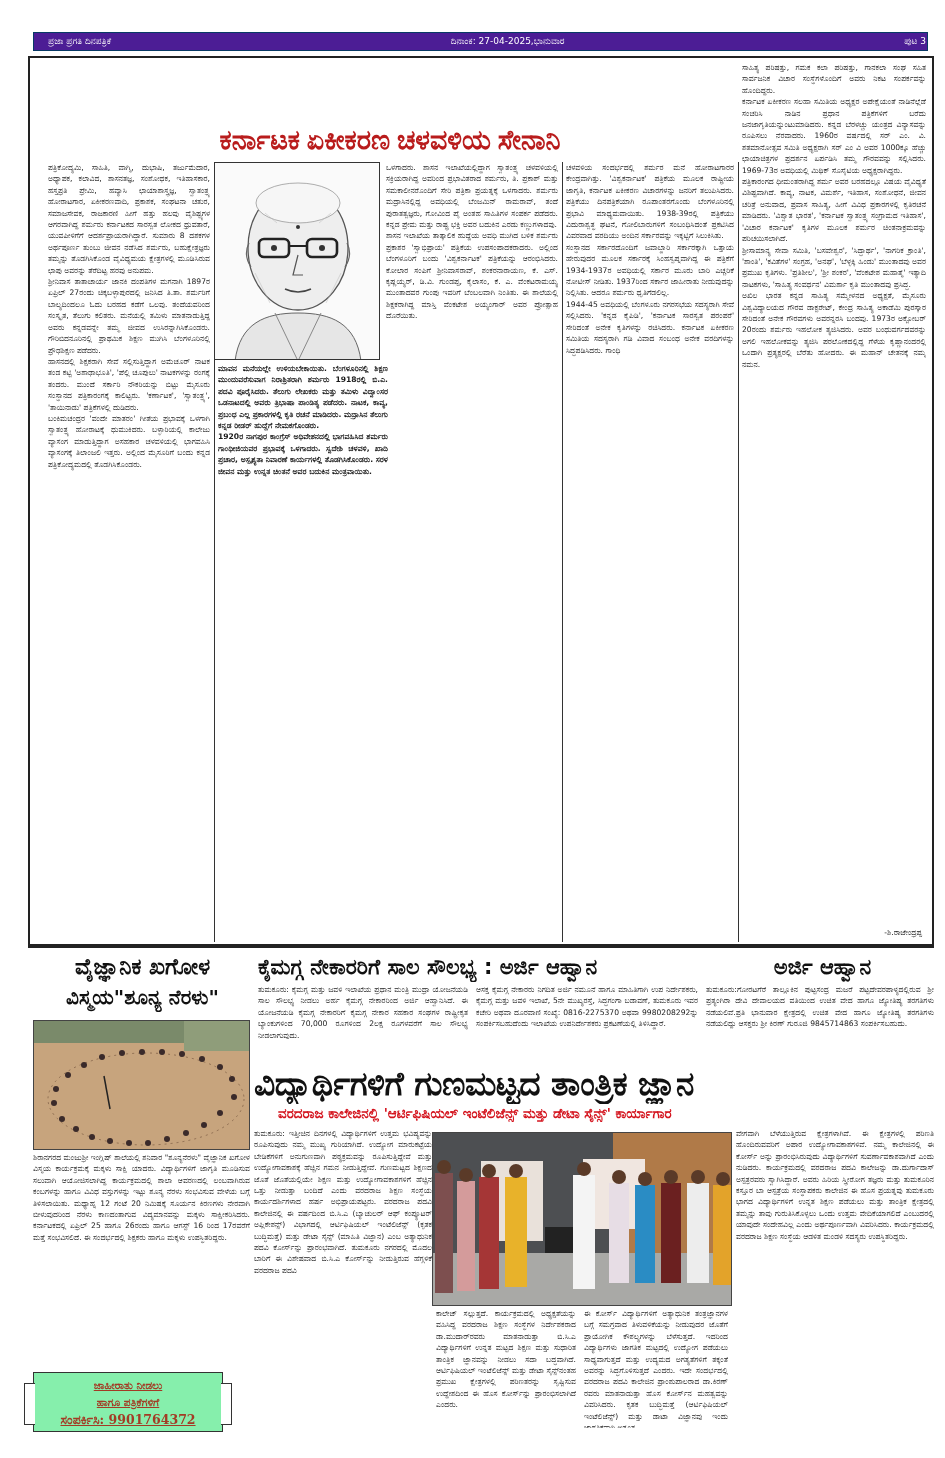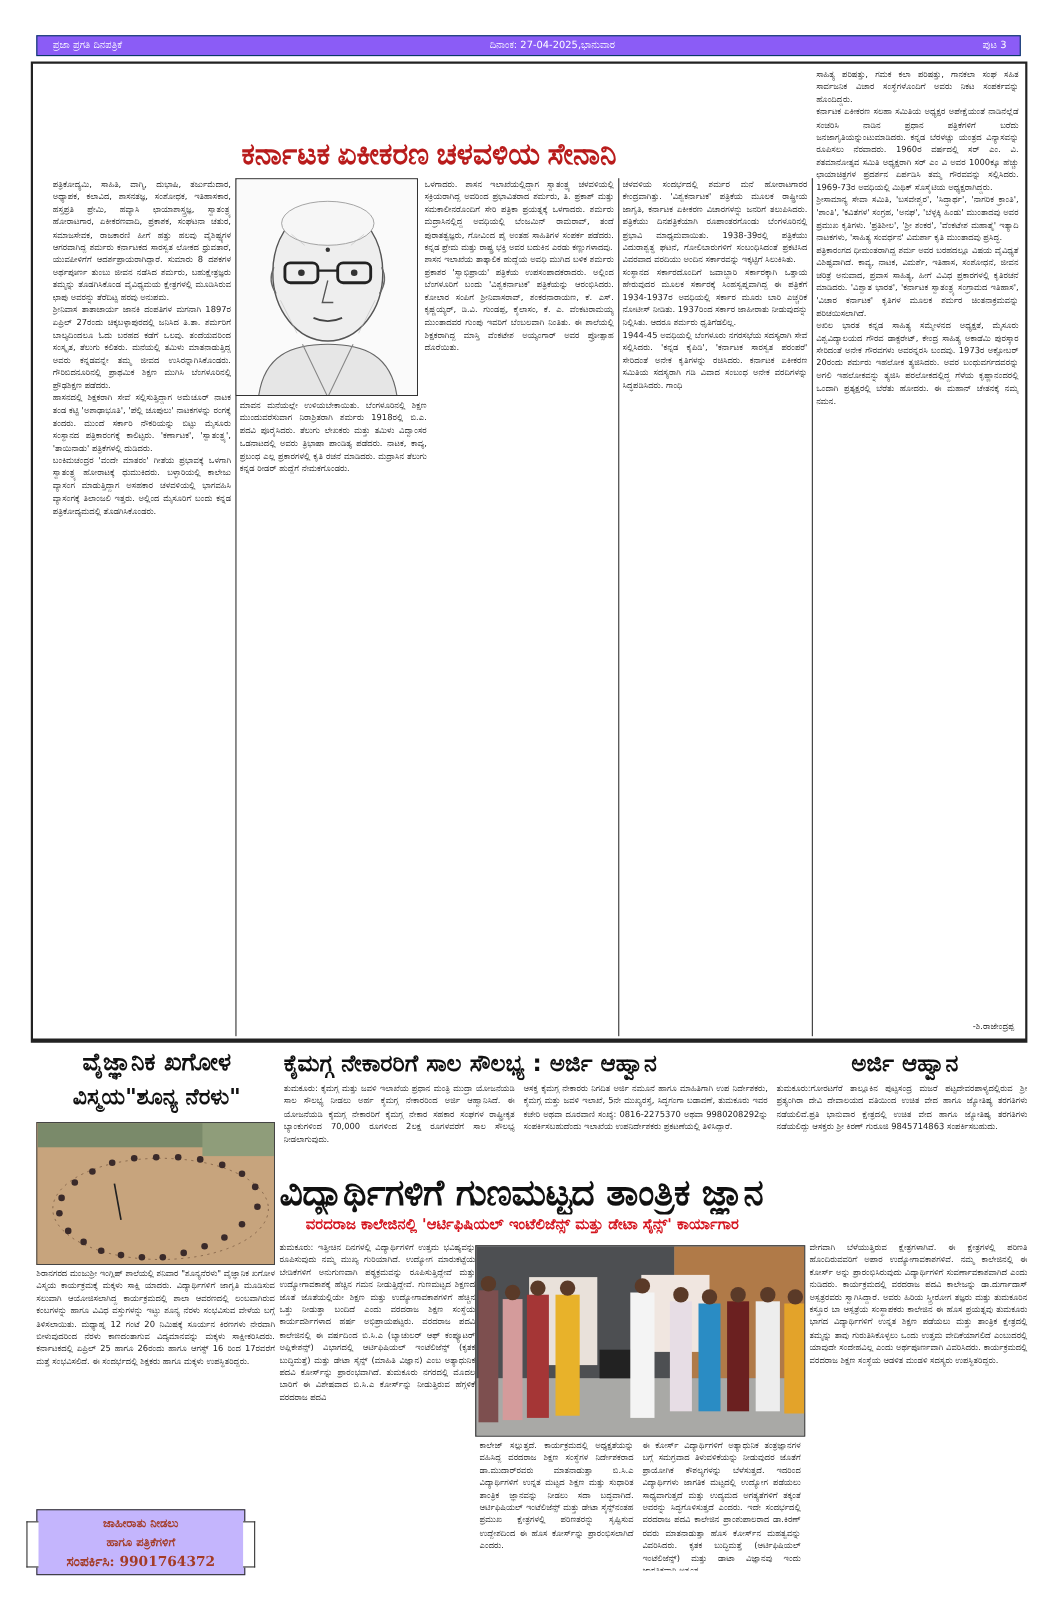--- a/index.html
+++ b/index.html
@@ -1,23 +1,23 @@
 <!DOCTYPE html>
 <html><head>
 <meta charset="utf-8">
 <style>
   * { box-sizing: border-box; margin: 0; padding: 0; }
   html, body { width: 945px; height: 1458px; background: #ffffff; overflow: hidden; }
   body { position: relative; font-family: "DejaVu Sans", sans-serif; color: #111; }
 
   .masthead {
     position: absolute; left: 33px; top: 32px; width: 895px; height: 19px;
-    background: #8b5cf6; border: 1px solid #083a66; color: #fff;
+    background: #4c1d95; border: 1px solid #083a66; color: #fff;
     font-size: 9px; display: flex; align-items: center; justify-content: space-between;
-    padding: 0 12px 0 14px;
+    padding: 0 1px 0 14px;
   }
   .masthead span { color: #fff; }
 
   .main-box {
     position: absolute; left: 28px; top: 56px; width: 906px; height: 892px;
     border: 2px solid #222; border-bottom-width: 4px;
   }
   .headline-main {
     position: absolute; left: 6px; top: 2px; width: 690px; height: 60px;
     font-family: "DejaVu Sans", sans-serif; font-weight: bold; font-size: 52px;
@@ -45,22 +45,22 @@
   }
 
   .story-head {
     position: absolute; font-family: "DejaVu Sans", sans-serif; font-weight: bold; color: #111;
     white-space: nowrap; overflow: hidden;
   }
   .photo { position: absolute; overflow: hidden; border: 1px solid #444; }
 
   .ad-box {
     position: absolute; left: 33px; top: 1372px; width: 190px; height: 60px;
-    border: 1px solid #333; background: #c4b5fd; text-align: center;
-    font-family: "DejaVu Sans", sans-serif; font-weight: bold; color: #a33b25;
+    border: 1px solid #333; background: #86efac; text-align: center;
+    font-family: "DejaVu Sans", sans-serif; font-weight: bold; color: #a33b25; text-decoration: underline;
   }
   .ad-box::before, .ad-box::after {
     content: ""; position: absolute; top: 10px; width: 10px; height: 40px; background: #fff;
     border: 1px solid #333;
   }
   .ad-box::before { left: -10px; border-right: none; }
   .ad-box::after { right: -10px; border-left: none; }
   .ad-line { font-size: 10.5px; line-height: 17px; }
   .ad-line.phone { font-size: 12.5px; font-family: "DejaVu Serif", serif; }
 
@@ -108,41 +108,42 @@
       <path d="M132 80 Q138 92 130 104" fill="none" stroke="#666" stroke-width="1.2"></path>
       <g stroke="#bbb" stroke-width="0.5">
         <line x1="40" y1="110" x2="55" y2="140"></line>
           <line x1="126" y1="110" x2="111" y2="140"></line>
         <line x1="50" y1="50" x2="62" y2="60"></line>
           <line x1="116" y1="50" x2="104" y2="60"></line>
       </g>
     </svg>
   </div>
 
-  <div class="col" style="left:188px; top:305px; width:170px; height:580px;">
+  <div class="col" style="left:188px; top:305px; width:170px; height:580px;font-weight:bold;">
     <p>ಮಾವನ ಮನೆಯಲ್ಲೇ ಉಳಿಯಬೇಕಾಯಿತು. ಬೆಂಗಳೂರಿನಲ್ಲಿ ಶಿಕ್ಷಣ ಮುಂದುವರೆಸುವಾಗ ನಿರಾಶ್ರಿತರಾಗಿ ಶರ್ಮರು 1918ರಲ್ಲಿ ಬಿ.ಎ. ಪದವಿ ಪೂರೈಸಿದರು. ತೆಲುಗು ಲೇಖಕರು ಮತ್ತು ತಮಿಳು ವಿದ್ವಾಂಸರ ಒಡನಾಟದಲ್ಲಿ ಅವರು ತ್ರಿಭಾಷಾ ಪಾಂಡಿತ್ಯ ಪಡೆದರು. ನಾಟಕ, ಕಾವ್ಯ, ಪ್ರಬಂಧ ಎಲ್ಲ ಪ್ರಕಾರಗಳಲ್ಲಿ ಕೃತಿ ರಚನೆ ಮಾಡಿದರು. ಮದ್ರಾಸಿನ ತೆಲುಗು ಕನ್ನಡ ರೀಡರ್ ಹುದ್ದೆಗೆ ನೇಮಕಗೊಂಡರು.</p>
+    <p>1920ರ ನಾಗಪುರ ಕಾಂಗ್ರೆಸ್ ಅಧಿವೇಶನದಲ್ಲಿ ಭಾಗವಹಿಸಿದ ಶರ್ಮರು ಗಾಂಧೀಜಿಯವರ ಪ್ರಭಾವಕ್ಕೆ ಒಳಗಾದರು. ಸ್ವದೇಶಿ ಚಳವಳಿ, ಖಾದಿ ಪ್ರಚಾರ, ಅಸ್ಪೃಶ್ಯತಾ ನಿವಾರಣೆ ಕಾರ್ಯಗಳಲ್ಲಿ ತೊಡಗಿಸಿಕೊಂಡರು. ಸರಳ ಜೀವನ ಮತ್ತು ಉನ್ನತ ಚಿಂತನೆ ಅವರ ಬದುಕಿನ ಮಂತ್ರವಾಯಿತು.</p>
   </div>
   <div class="col" style="left:356px; top:104px; width:172px; height:780px;">
     <p>ಒಳಗಾದರು. ಶಾಸನ ಇಲಾಖೆಯಲ್ಲಿದ್ದಾಗ ಸ್ವಾತಂತ್ರ್ಯ ಚಳವಳಿಯಲ್ಲಿ ಸಕ್ರಿಯರಾಗಿದ್ದ ಅವರಿಂದ ಪ್ರಭಾವಿತರಾದ ಶರ್ಮರು, ತಿ. ಪ್ರಕಾಶ್ ಮತ್ತು ಸಮಕಾಲೀನರೊಂದಿಗೆ ಸೇರಿ ಪತ್ರಿಕಾ ಪ್ರಯತ್ನಕ್ಕೆ ಒಳಗಾದರು. ಶರ್ಮರು ಮದ್ರಾಸಿನಲ್ಲಿದ್ದ ಅವಧಿಯಲ್ಲಿ ಬೆಂಜಮಿನ್ ರಾಮರಾವ್, ತಂದೆ ಪುರಾತತ್ವಜ್ಞರು, ಗೋವಿಂದ ಪೈ ಅಂತಹ ಸಾಹಿತಿಗಳ ಸಂಪರ್ಕ ಪಡೆದರು. ಕನ್ನಡ ಪ್ರೇಮ ಮತ್ತು ರಾಷ್ಟ್ರ ಭಕ್ತಿ ಅವರ ಬದುಕಿನ ಎರಡು ಕಣ್ಣುಗಳಾದವು.</p>
     <p>ಶಾಸನ ಇಲಾಖೆಯ ತಾತ್ಕಾಲಿಕ ಹುದ್ದೆಯ ಅವಧಿ ಮುಗಿದ ಬಳಿಕ ಶರ್ಮರು ಪ್ರಕಾಶರ 'ಸ್ವಾಭಿಪ್ರಾಯ' ಪತ್ರಿಕೆಯ ಉಪಸಂಪಾದಕರಾದರು. ಅಲ್ಲಿಂದ ಬೆಂಗಳೂರಿಗೆ ಬಂದು 'ವಿಶ್ವಕರ್ನಾಟಕ' ಪತ್ರಿಕೆಯನ್ನು ಆರಂಭಿಸಿದರು. ಕೋಲಾರ ಸಂಪಿಗೆ ಶ್ರೀನಿವಾಸರಾವ್, ಶಂಕರನಾರಾಯಣ, ಕೆ. ಎಸ್. ಕೃಷ್ಣಯ್ಯರ್, ಡಿ.ವಿ. ಗುಂಡಪ್ಪ, ಕೈಲಾಸಂ, ಕೆ. ಎ. ವೆಂಕಟರಾಮಯ್ಯ ಮುಂತಾದವರ ಗುಂಪು ಇವರಿಗೆ ಬೆಂಬಲವಾಗಿ ನಿಂತಿತು. ಈ ಶಾಲೆಯಲ್ಲಿ ಶಿಕ್ಷಕರಾಗಿದ್ದ ಮಾಸ್ತಿ ವೆಂಕಟೇಶ ಅಯ್ಯಂಗಾರ್ ಅವರ ಪ್ರೋತ್ಸಾಹ ದೊರೆಯಿತು.</p>
   </div>
   <div class="col-divider" style="left:532px; top:104px; height:780px;"></div>
 
   <div class="col" style="left:536px; top:104px; width:168px; height:780px;">
     <p>ಚಳವಳಿಯ ಸಂದರ್ಭದಲ್ಲಿ ಶರ್ಮರ ಮನೆ ಹೋರಾಟಗಾರರ ಕೇಂದ್ರವಾಗಿತ್ತು. 'ವಿಶ್ವಕರ್ನಾಟಕ' ಪತ್ರಿಕೆಯ ಮೂಲಕ ರಾಷ್ಟ್ರೀಯ ಜಾಗೃತಿ, ಕರ್ನಾಟಕ ಏಕೀಕರಣ ವಿಚಾರಗಳನ್ನು ಜನರಿಗೆ ತಲುಪಿಸಿದರು. ಪತ್ರಿಕೆಯು ದಿನಪತ್ರಿಕೆಯಾಗಿ ರೂಪಾಂತರಗೊಂಡು ಬೆಂಗಳೂರಿನಲ್ಲಿ ಪ್ರಭಾವಿ ಮಾಧ್ಯಮವಾಯಿತು. 1938-39ರಲ್ಲಿ ಪತ್ರಿಕೆಯು ವಿದುರಾಶ್ವತ್ಥ ಘಟನೆ, ಗೋಲಿಬಾರುಗಳಿಗೆ ಸಂಬಂಧಿಸಿದಂತೆ ಪ್ರಕಟಿಸಿದ ವಿವರವಾದ ವರದಿಯು ಅಂದಿನ ಸರ್ಕಾರವನ್ನು ಇಕ್ಕಟ್ಟಿಗೆ ಸಿಲುಕಿಸಿತು.</p>
     <p>ಸಂಸ್ಥಾನದ ಸರ್ಕಾರದೊಂದಿಗೆ ಜವಾಬ್ದಾರಿ ಸರ್ಕಾರಕ್ಕಾಗಿ ಒತ್ತಾಯ ಹೇರುವುದರ ಮೂಲಕ ಸರ್ಕಾರಕ್ಕೆ ಸಿಂಹಸ್ವಪ್ನವಾಗಿದ್ದ ಈ ಪತ್ರಿಕೆಗೆ 1934-1937ರ ಅವಧಿಯಲ್ಲಿ ಸರ್ಕಾರ ಮೂರು ಬಾರಿ ಎಚ್ಚರಿಕೆ ನೋಟೀಸ್ ನೀಡಿತು. 1937ರಿಂದ ಸರ್ಕಾರ ಜಾಹೀರಾತು ನೀಡುವುದನ್ನು ನಿಲ್ಲಿಸಿತು. ಆದರೂ ಶರ್ಮರು ಧೃತಿಗೆಡಲಿಲ್ಲ.</p>
     <p>1944-45 ಅವಧಿಯಲ್ಲಿ ಬೆಂಗಳೂರು ನಗರಸಭೆಯ ಸದಸ್ಯರಾಗಿ ಸೇವೆ ಸಲ್ಲಿಸಿದರು. 'ಕನ್ನಡ ಕೈಪಿಡಿ', 'ಕರ್ನಾಟಕ ಸಾರಸ್ವತ ಪರಂಪರೆ' ಸೇರಿದಂತೆ ಅನೇಕ ಕೃತಿಗಳನ್ನು ರಚಿಸಿದರು. ಕರ್ನಾಟಕ ಏಕೀಕರಣ ಸಮಿತಿಯ ಸದಸ್ಯರಾಗಿ ಗಡಿ ವಿವಾದ ಸಂಬಂಧ ಅನೇಕ ವರದಿಗಳನ್ನು ಸಿದ್ಧಪಡಿಸಿದರು. ಗಾಂಧಿ</p>
   </div>
   <div class="col-divider" style="left:708px; top:104px; height:780px;"></div>
 
   <div class="col" style="left:712px; top:4px; width:184px; height:862px;">
     <p>ಸಾಹಿತ್ಯ ಪರಿಷತ್ತು, ಗಮಕ ಕಲಾ ಪರಿಷತ್ತು, ಗಾನಕಲಾ ಸಂಘ ಸಹಿತ ಸಾರ್ವಜನಿಕ ವಿಚಾರ ಸಂಸ್ಥೆಗಳೊಂದಿಗೆ ಅವರು ನಿಕಟ ಸಂಪರ್ಕವನ್ನು ಹೊಂದಿದ್ದರು.</p>
     <p>ಕರ್ನಾಟಕ ಏಕೀಕರಣ ಸಲಹಾ ಸಮಿತಿಯ ಅಧ್ಯಕ್ಷರ ಅಪೇಕ್ಷೆಯಂತೆ ನಾಡಿನೆಲ್ಲೆಡೆ ಸಂಚರಿಸಿ ನಾಡಿನ ಪ್ರಧಾನ ಪತ್ರಿಕೆಗಳಿಗೆ ಬರೆದು ಜನಜಾಗೃತಿಯನ್ನುಂಟುಮಾಡಿದರು. ಕನ್ನಡ ಬೆರಳಚ್ಚು ಯಂತ್ರದ ವಿನ್ಯಾಸವನ್ನು ರೂಪಿಸಲು ನೆರವಾದರು. 1960ರ ವರ್ಷದಲ್ಲಿ ಸರ್ ಎಂ. ವಿ. ಶತಮಾನೋತ್ಸವ ಸಮಿತಿ ಅಧ್ಯಕ್ಷರಾಗಿ ಸರ್ ಎಂ ವಿ ಅವರ 1000ಕ್ಕೂ ಹೆಚ್ಚು ಛಾಯಾಚಿತ್ರಗಳ ಪ್ರದರ್ಶನ ಏರ್ಪಡಿಸಿ ತಮ್ಮ ಗೌರವವನ್ನು ಸಲ್ಲಿಸಿದರು. 1969-73ರ ಅವಧಿಯಲ್ಲಿ ಮಿಥಿಕ್ ಸೊಸೈಟಿಯ ಅಧ್ಯಕ್ಷರಾಗಿದ್ದರು.</p>
+    <p>ಪತ್ರಿಕಾರಂಗದ ಧೀಮಂತರಾಗಿದ್ದ ಶರ್ಮ ಅವರ ಬರಹದಲ್ಲೂ ವಿಷಯ ವೈವಿಧ್ಯತೆ ವಿಶಿಷ್ಟವಾಗಿದೆ. ಕಾವ್ಯ, ನಾಟಕ, ವಿಮರ್ಶೆ, ಇತಿಹಾಸ, ಸಂಶೋಧನೆ, ಜೀವನ ಚರಿತ್ರೆ ಅನುವಾದ, ಪ್ರವಾಸ ಸಾಹಿತ್ಯ, ಹೀಗೆ ವಿವಿಧ ಪ್ರಕಾರಗಳಲ್ಲಿ ಕೃತಿರಚನೆ ಮಾಡಿದರು. 'ವಿಶ್ವಾತ ಭಾರತ', 'ಕರ್ನಾಟಕ ಸ್ವಾತಂತ್ರ್ಯ ಸಂಗ್ರಾಮದ ಇತಿಹಾಸ', 'ವಿಚಾರ ಕರ್ನಾಟಕ' ಕೃತಿಗಳ ಮೂಲಕ ಶರ್ಮರ ಚಿಂತನಾಕ್ರಮವನ್ನು ಪರಿಚಯಿಸಲಾಗಿದೆ.</p>
     <p>ಶ್ರೀಸಾಮಾನ್ಯ ಸೇವಾ ಸಮಿತಿ, 'ಬಸವೇಶ್ವರ', 'ಸಿದ್ಧಾರ್ಥ', 'ನಾಗರಿಕ ಕ್ರಾಂತಿ', 'ಶಾಂತಿ', 'ಕವಿತೆಗಳ' ಸಂಗ್ರಹ, 'ಅನಘ', 'ಬೆಳ್ಳಕ್ಕಿ ಹಿಂಡು' ಮುಂತಾದವು ಅವರ ಪ್ರಮುಖ ಕೃತಿಗಳು. 'ಪ್ರತಿಶೀಲ', 'ಶ್ರೀ ಶಂಕರ', 'ವೆಂಕಟೇಶ ಮಹಾತ್ಮೆ' ಇತ್ಯಾದಿ ನಾಟಕಗಳು, 'ಸಾಹಿತ್ಯ ಸಂವರ್ಧನ' ವಿಮರ್ಶಾ ಕೃತಿ ಮುಂತಾದವು ಪ್ರಸಿದ್ಧ.</p>
-    <p>ಪತ್ರಿಕಾರಂಗದ ಧೀಮಂತರಾಗಿದ್ದ ಶರ್ಮ ಅವರ ಬರಹದಲ್ಲೂ ವಿಷಯ ವೈವಿಧ್ಯತೆ ವಿಶಿಷ್ಟವಾಗಿದೆ. ಕಾವ್ಯ, ನಾಟಕ, ವಿಮರ್ಶೆ, ಇತಿಹಾಸ, ಸಂಶೋಧನೆ, ಜೀವನ ಚರಿತ್ರೆ ಅನುವಾದ, ಪ್ರವಾಸ ಸಾಹಿತ್ಯ, ಹೀಗೆ ವಿವಿಧ ಪ್ರಕಾರಗಳಲ್ಲಿ ಕೃತಿರಚನೆ ಮಾಡಿದರು. 'ವಿಶ್ವಾತ ಭಾರತ', 'ಕರ್ನಾಟಕ ಸ್ವಾತಂತ್ರ್ಯ ಸಂಗ್ರಾಮದ ಇತಿಹಾಸ', 'ವಿಚಾರ ಕರ್ನಾಟಕ' ಕೃತಿಗಳ ಮೂಲಕ ಶರ್ಮರ ಚಿಂತನಾಕ್ರಮವನ್ನು ಪರಿಚಯಿಸಲಾಗಿದೆ.</p>
     <p>ಅಖಿಲ ಭಾರತ ಕನ್ನಡ ಸಾಹಿತ್ಯ ಸಮ್ಮೇಳನದ ಅಧ್ಯಕ್ಷತೆ, ಮೈಸೂರು ವಿಶ್ವವಿದ್ಯಾಲಯದ ಗೌರವ ಡಾಕ್ಟರೇಟ್, ಕೇಂದ್ರ ಸಾಹಿತ್ಯ ಅಕಾಡೆಮಿ ಪುರಸ್ಕಾರ ಸೇರಿದಂತೆ ಅನೇಕ ಗೌರವಗಳು ಅವರನ್ನರಸಿ ಬಂದವು. 1973ರ ಅಕ್ಟೋಬರ್ 20ರಂದು ಶರ್ಮರು ಇಹಲೋಕ ತ್ಯಜಿಸಿದರು. ಅವರ ಬಂಧುವರ್ಗದವರನ್ನು ಅಗಲಿ ಇಹಲೋಕವನ್ನು ತ್ಯಜಿಸಿ ಪರಲೋಕದಲ್ಲಿದ್ದ ಗೆಳೆಯ ಕೃಷ್ಣಾನಂದರಲ್ಲಿ ಒಂದಾಗಿ ಪ್ರತ್ಯಕ್ಷರಲ್ಲಿ ಬೆರೆತು ಹೋದರು. ಈ ಮಹಾನ್ ಚೇತನಕ್ಕೆ ನಮ್ಮ ನಮನ.</p>
   </div>
   <div class="byline">-ಶಿ.ರಾಜೇಂದ್ರಪ್ಪ</div>
 </div>
 
 <div class="story-head" style="left:30px; top:952px; width:225px; text-align:center; font-size:22px; line-height:30px;">ವೈಜ್ಞಾನಿಕ ಖಗೋಳ</div>
 <div class="story-head" style="left:30px; top:982px; width:225px; text-align:center; font-size:20px; line-height:30px;">ವಿಸ್ಮಯ"ಶೂನ್ಯ ನೆರಳು"</div>
 <div class="photo" style="left:33px; top:1020px; width:217px; height:130px; background:#c9a37a;">
   <svg width="217" height="130" viewBox="0 0 217 130">
     <rect width="217" height="130" fill="#c7a47d"></rect>

